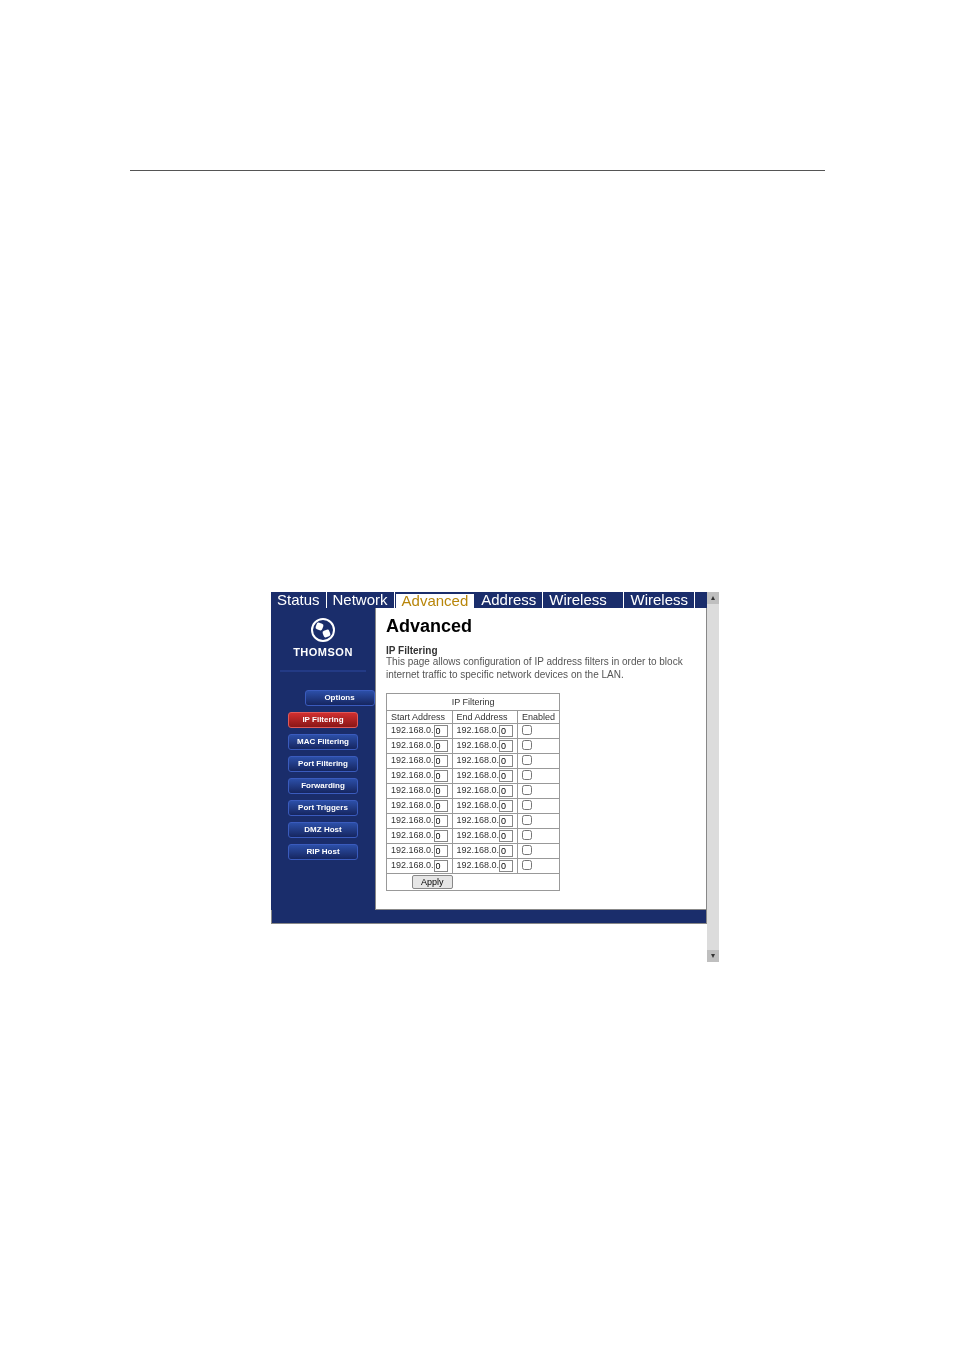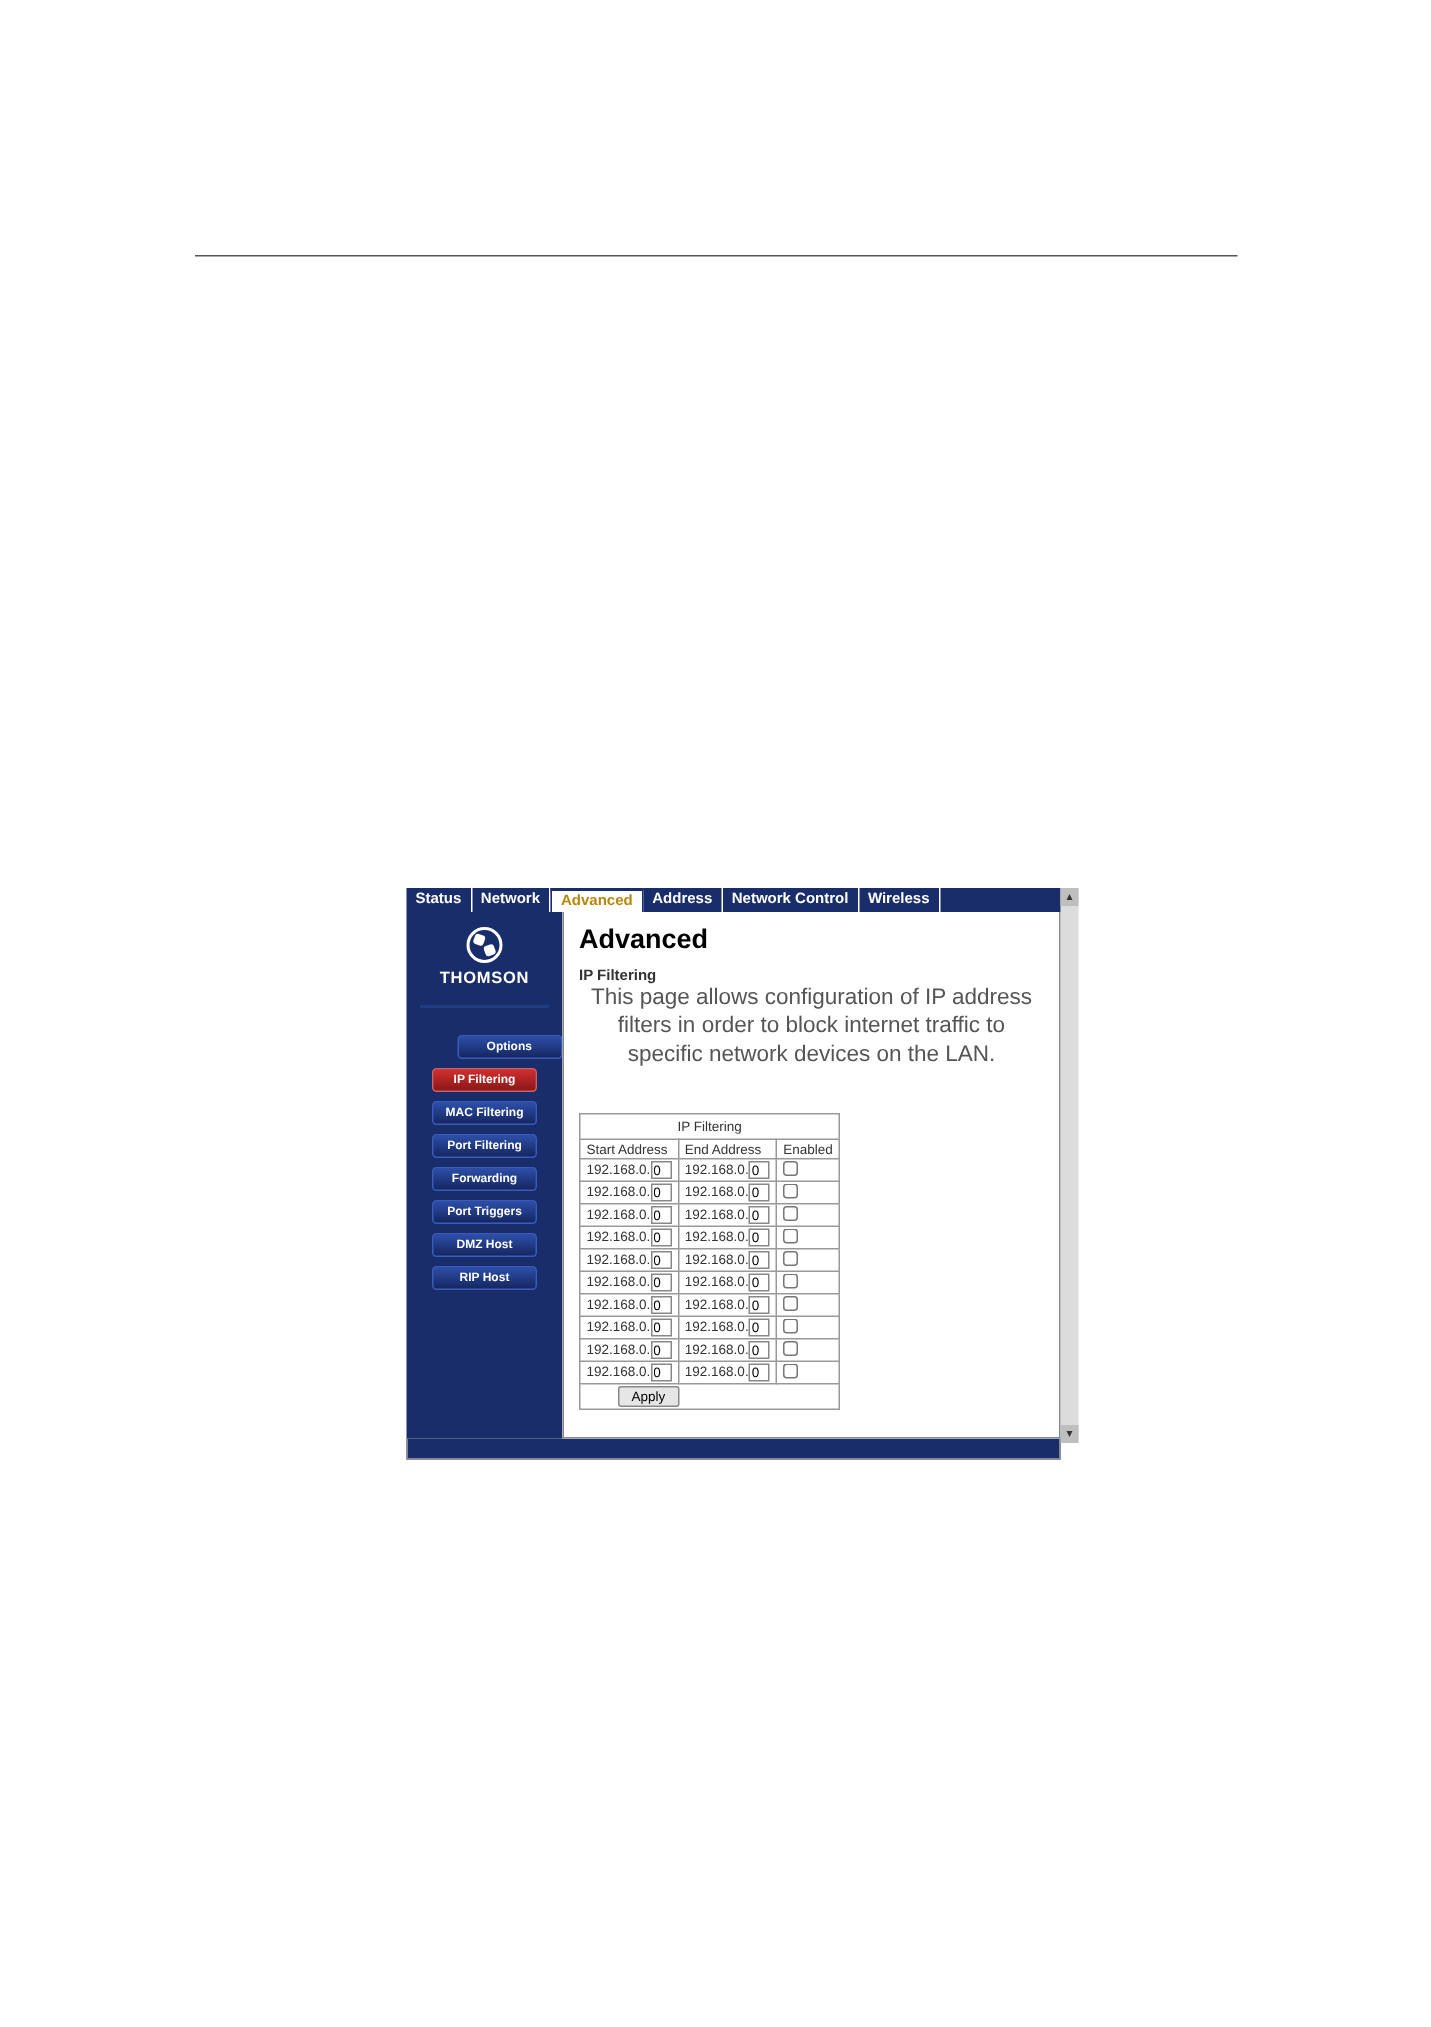--- a/index.html
+++ b/index.html
@@ -42,22 +42,22 @@
     text-align: center;
     line-height: 11px;
     color: #333;
   }
   .scroll-arrow.up { top: 0; }
   .scroll-arrow.down { bottom: 0; }
   .top-tabs {
     display: flex;
     height: 16px;
     background: #1a2d6b;
-    font-size: 10px;
-    font-weight: bold;
+    font-size: 15px;
+    font-weight: normal;
     color: #fff;
   }
   .top-tabs .tab {
     padding: 0 6px;
     line-height: 16px;
     border-right: 1px solid #fff;
     position: relative;
     top: 0;
   }
   .top-tabs .tab.active {
@@ -134,26 +134,25 @@
     font-weight: bold;
     color: #000;
     margin-bottom: 8px;
   }
   .content .subtitle {
     font-size: 10px;
     font-weight: bold;
     color: #333;
   }
   .content .desc {
-    font-size: 15px;
+    font-size: 10px;
     color: #555;
     line-height: 1.25;
-    margin-bottom: 30px;
+    margin-bottom: 12px;
     max-width: 330px;
-    text-align: center;
   }
   table.ipf {
     border-collapse: collapse;
     font-size: 9px;
     color: #333;
   }
   table.ipf caption {
     caption-side: top;
     font-size: 9px;
     padding: 3px 0;
@@ -205,21 +204,21 @@
 
   <div class="screenshot-wrap">
     <div class="scroll-arrow up">▴</div>
     <div class="scroll-arrow down">▾</div>
 
     <div class="top-tabs">
       <div class="tab">Status</div>
       <div class="tab">Network</div>
       <div class="tab active">Advanced</div>
       <div class="tab">Address</div>
-      <div class="tab">Network Control</div>
+      <div class="tab">Wireless Control</div>
       <div class="tab">Wireless</div>
       <div class="tab filler"></div>
     </div>
 
     <div class="body-row">
       <div class="sidebar">
         <div class="brand">
           <div class="brand-logo"></div>
           <div class="brand-text">THOMSON</div>
         </div>

